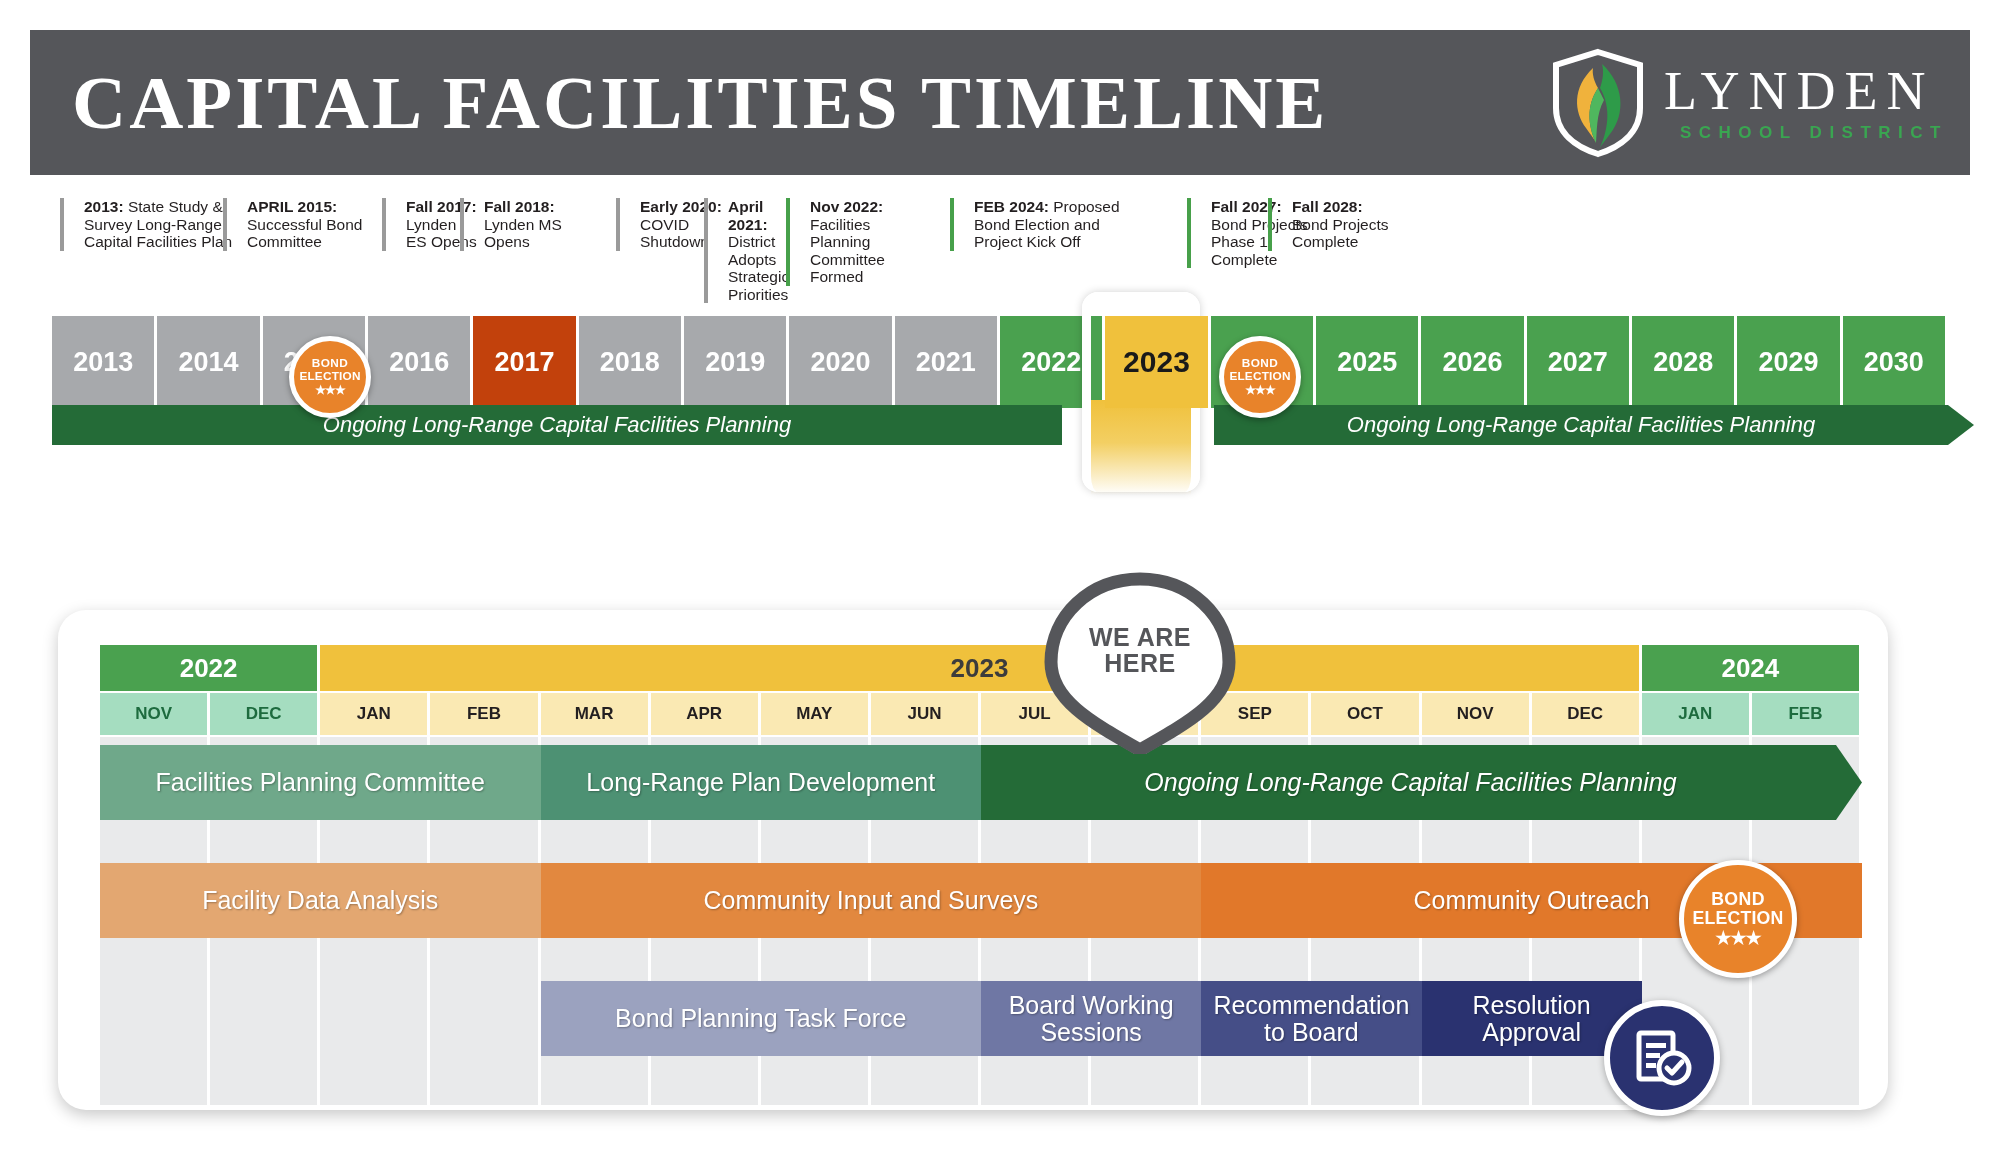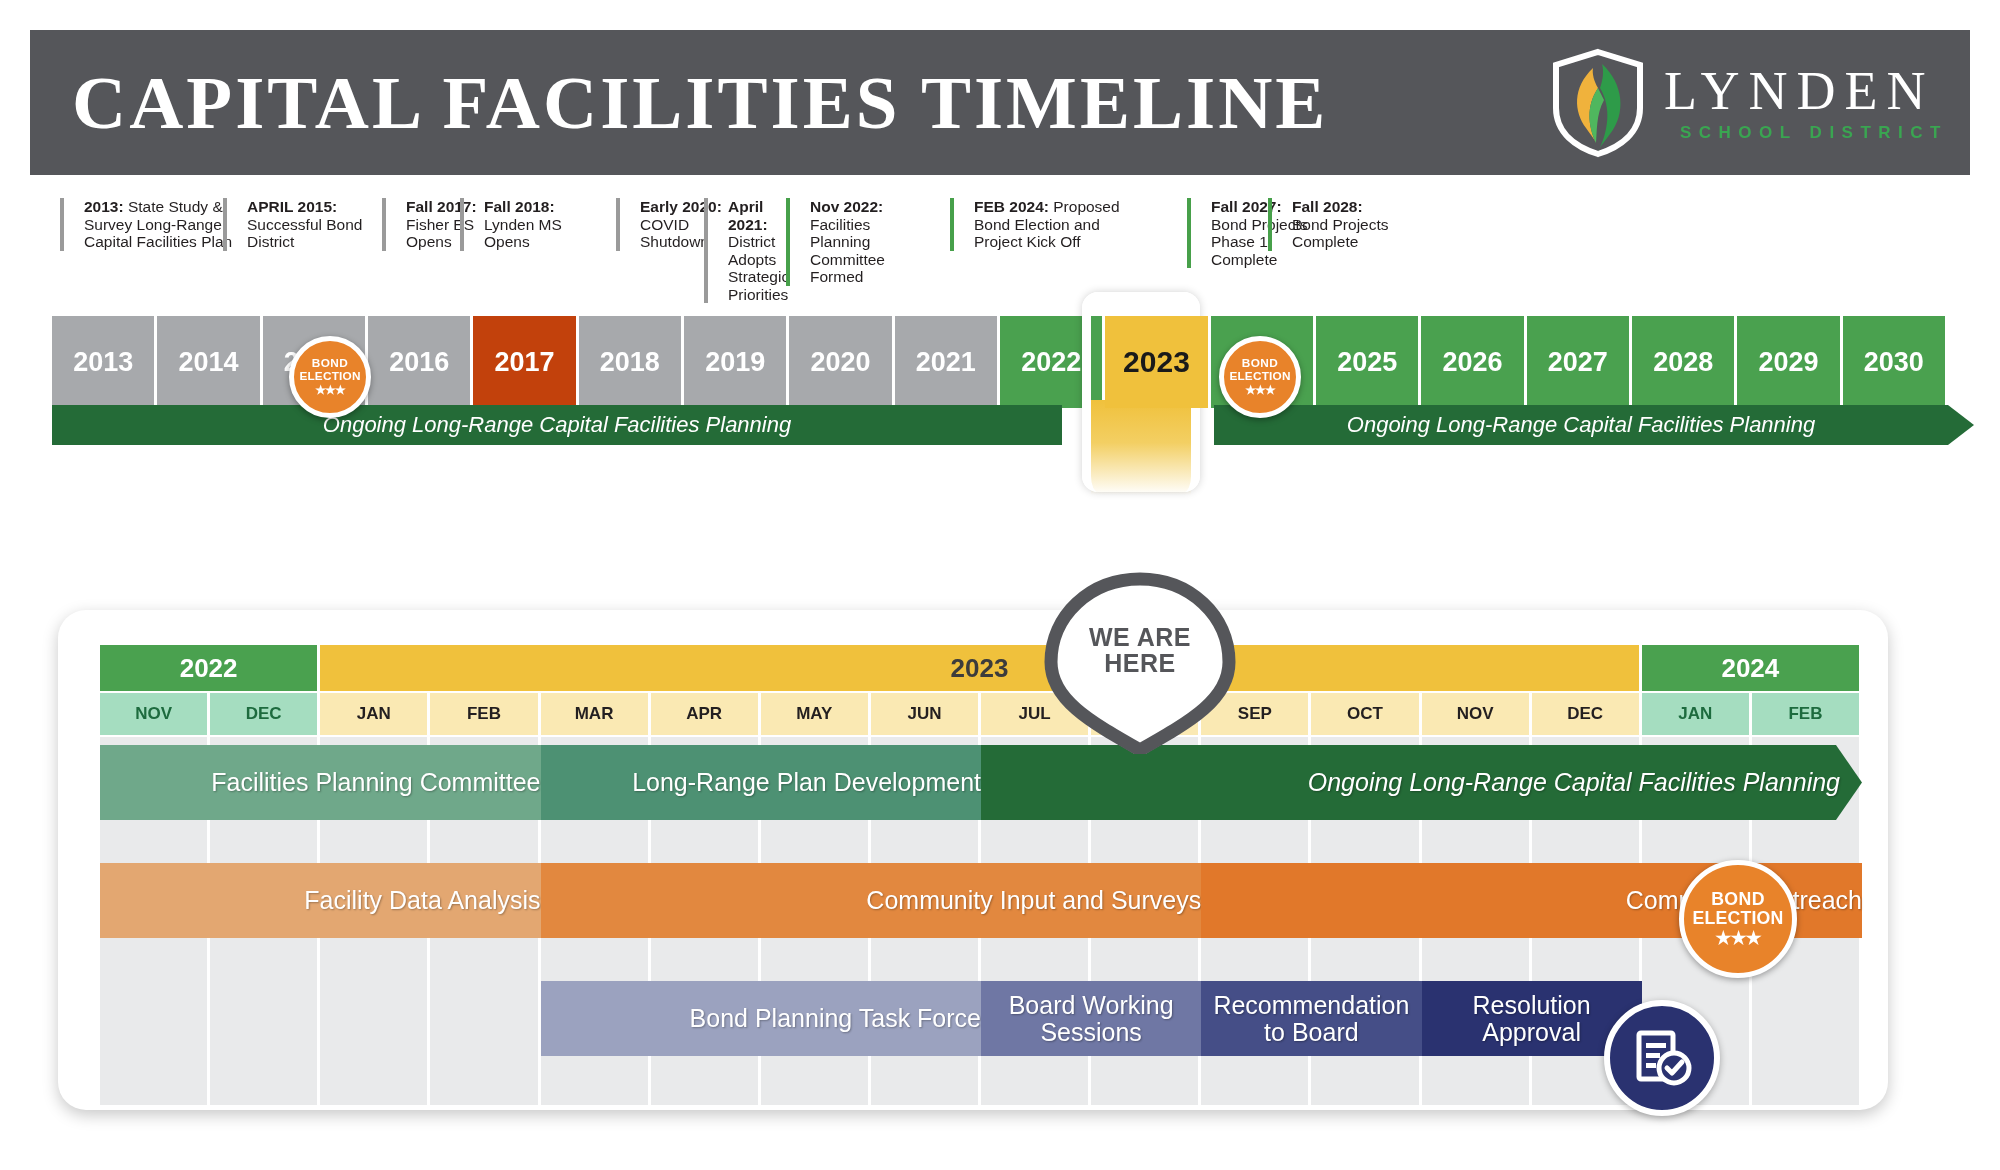--- a/index.html
+++ b/index.html
@@ -126,21 +126,21 @@
   .mhdr.g{background:#a5ddc0;color:#1d6b3e;}
   .mhdr.y{background:#fae9b3;color:#231f20;}
 
   .colbg{
     position:absolute;top:92px;height:368px;background:#e9eaeb;
     box-sizing:border-box;border-right:3px solid #ffffff;
   }
 
   .bar{
     position:absolute;height:75px;box-sizing:border-box;
-    display:flex;align-items:center;justify-content:flex-end;text-align:center;
+    display:flex;align-items:center;justify-content:center;text-align:center;
     color:#ffffff;font-size:25px;line-height:1.05;
     text-shadow:1px 1px 2px rgba(0,0,0,.3);
     z-index:4;
   }
   .bar.italic{font-style:italic;}
   .bar.arrowend{
     clip-path:polygon(0 0, calc(100% - 26px) 0, 100% 50%, calc(100% - 26px) 100%, 0 100%);
     padding-right:22px;
   }
 
@@ -165,22 +165,22 @@
     </svg>
     <div class="logo-text">
       <div class="logo-name">LYNDEN</div>
       <div class="logo-sub">SCHOOL DISTRICT</div>
     </div>
   </div>
 </div>
 
 <div class="events" id="events">
     <div class="event" style="left: 0px; width: 160px;"><b>2013:</b><span> State Study &amp; Survey Long-Range Capital Facilities Plan</span></div>
-    <div class="event" style="left: 163px; width: 150px;"><b>APRIL 2015:</b><span> Successful Bond District</span></div>
-    <div class="event" style="left: 322px; width: 72px;"><b>Fall 2017:</b><span> Fisher ES Opens</span></div>
+    <div class="event" style="left: 163px; width: 150px;"><b>APRIL 2015:</b><span> Successful Bond Committee</span></div>
+    <div class="event" style="left: 322px; width: 72px;"><b>Fall 2017:</b><span> Lynden ES Opens</span></div>
     <div class="event" style="left: 400px; width: 90px;"><b>Fall 2018:</b><span> Lynden MS Opens</span></div>
     <div class="event" style="left: 556px; width: 82px;"><b>Early 2020:</b><span> COVID Shutdown</span></div>
     <div class="event" style="left: 644px; width: 78px;"><b>April 2021:</b><span> District Adopts Strategic Priorities</span></div>
     <div class="event green" style="left: 726px; width: 80px;"><b>Nov 2022:</b><span> Facilities Planning Committee Formed</span></div>
     <div class="event green" style="left: 890px; width: 170px;"><b>FEB 2024:</b><span> Proposed Bond Election and Project Kick Off</span></div>
     <div class="event green" style="left: 1127px; width: 100px;"><b>Fall 2027:</b><span> Bond Projects Phase 1 Complete</span></div>
     <div class="event green" style="left: 1208px; width: 110px;"><b>Fall 2028:</b><span> Bond Projects Complete</span></div>
   </div>
 
 <div class="yearrow" id="yearrow">

